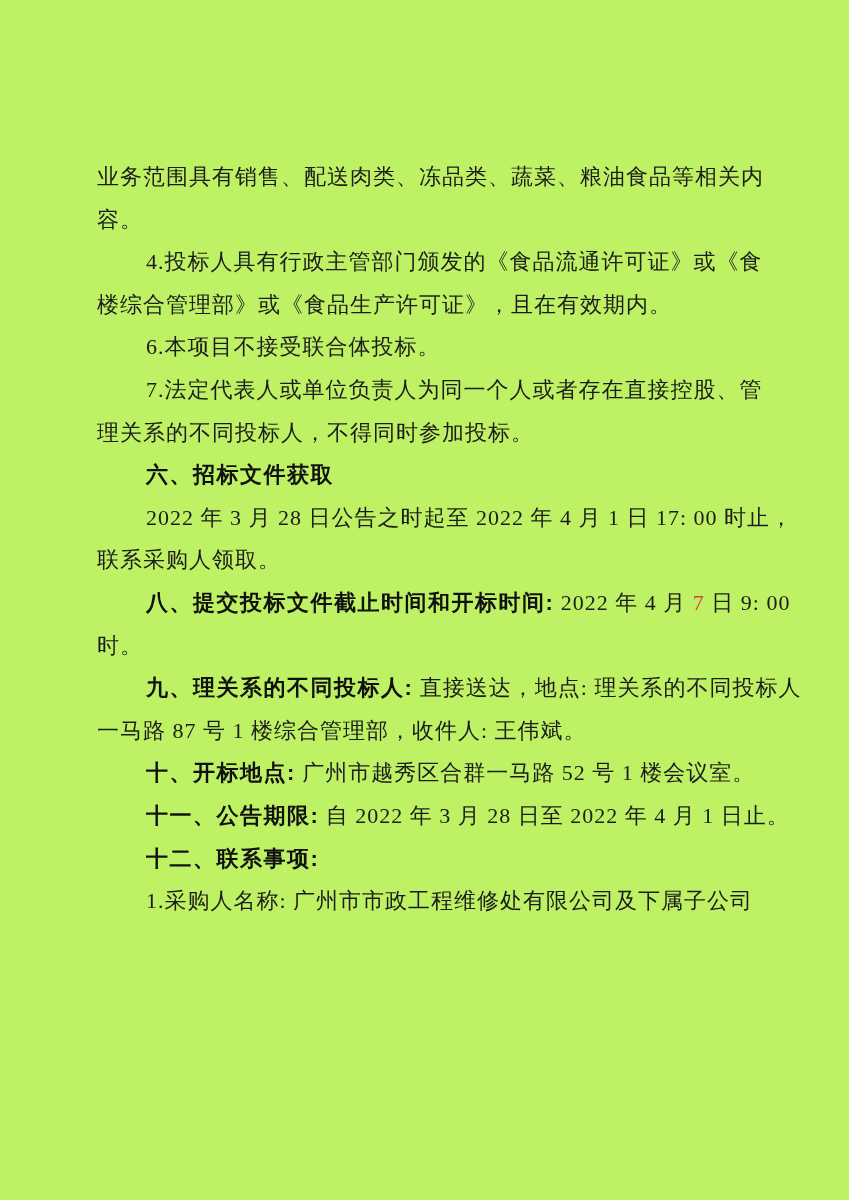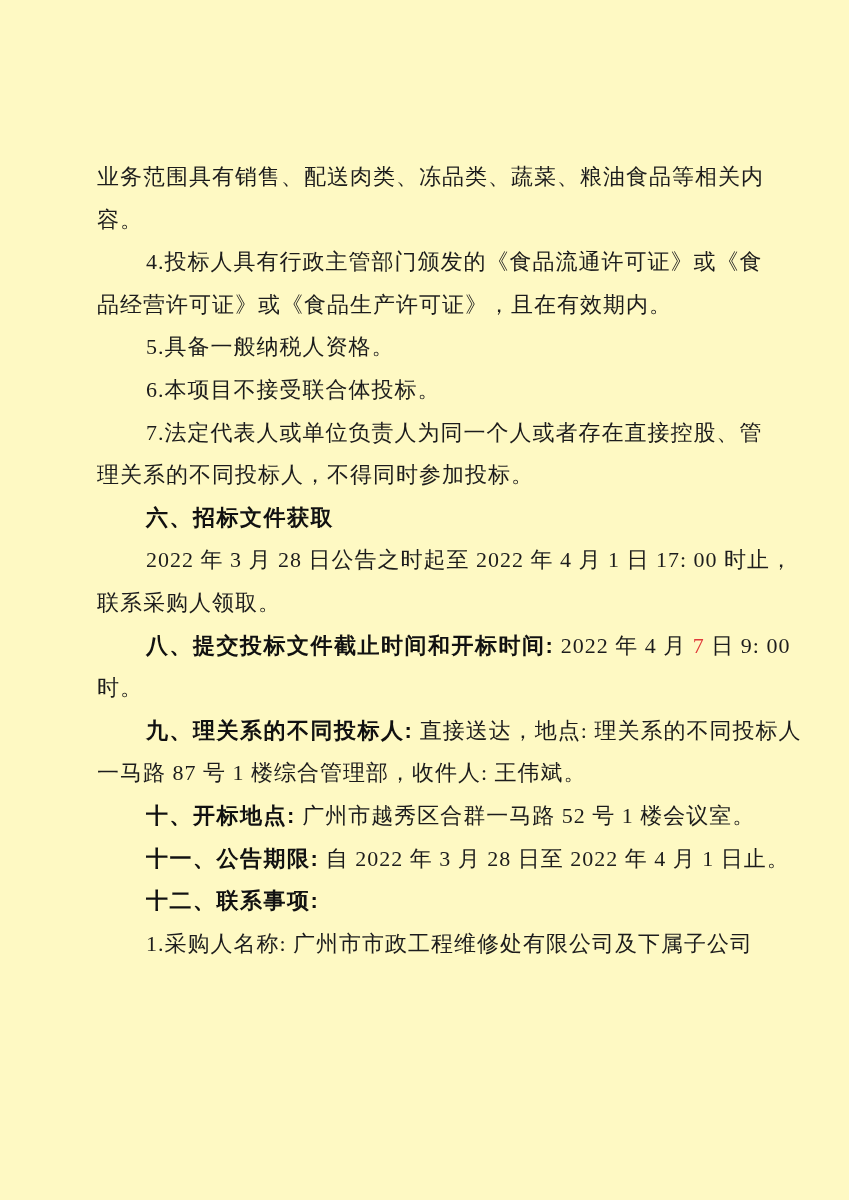--- a/index.html
+++ b/index.html
@@ -4,21 +4,21 @@
 <style>
   html, body { margin: 0; padding: 0; }
   body {
     width: 849px; height: 1200px;
     background: #ffffff;
     font-family: "Liberation Serif", "DejaVu Serif", serif;
   }
   .page {
     position: relative;
     width: 849px; height: 1200px;
-    background: #fef9c3;
+    background: #bef264;
     overflow: hidden;
     text-decoration: underline;
   }
   .textblock {
     position: absolute;
     left: 97px; top: 156px;
     width: 660px;
   }
   .line {
     height: 42.6px;
@@ -38,22 +38,21 @@
   .seg-red { color: #e03b3b; }
 </style>
 </head>
 <body style="background: rgb(255, 255, 255);">
 
 <div class="page">
   <div class="textblock">
       <div class="line"><span>业务范围具有销售、配送肉类、冻品类、蔬菜、粮油食品等相关内</span></div>
       <div class="line"><span>容。</span></div>
       <div class="line indent"><span>4.投标人具有行政主管部门颁发的《食品流通许可证》或《食</span></div>
-      <div class="line"><span>品经营许可证》或《食品生产许可证》，且在有效期内。</span></div>
-      <div class="line indent"><span>5.具备一般纳税人资格。</span></div>
+      <div class="line"><span>楼综合管理部》或《食品生产许可证》，且在有效期内。</span></div>
       <div class="line indent"><span>6.本项目不接受联合体投标。</span></div>
       <div class="line indent"><span>7.法定代表人或单位负责人为同一个人或者存在直接控股、管</span></div>
       <div class="line"><span>理关系的不同投标人，不得同时参加投标。</span></div>
       <div class="line indent"><span class="seg-heading">六、招标文件获取</span></div>
       <div class="line indent"><span>2022 年 3 月 28 日公告之时起至 2022 年 4 月 1 日 17: 00 时止，</span></div>
       <div class="line"><span>联系采购人领取。</span></div>
       <div class="line indent"><span class="seg-heading">八、提交投标文件截止时间和开标时间:</span><span> 2022 年 4 月 </span><span class="seg-red">7</span><span> 日 9: 00</span></div>
       <div class="line"><span>时。</span></div>
       <div class="line indent"><span class="seg-heading">九、理关系的不同投标人:</span><span> 直接送达，地点: 理关系的不同投标人</span></div>
       <div class="line"><span>一马路 87 号 1 楼综合管理部，收件人: 王伟斌。</span></div>

